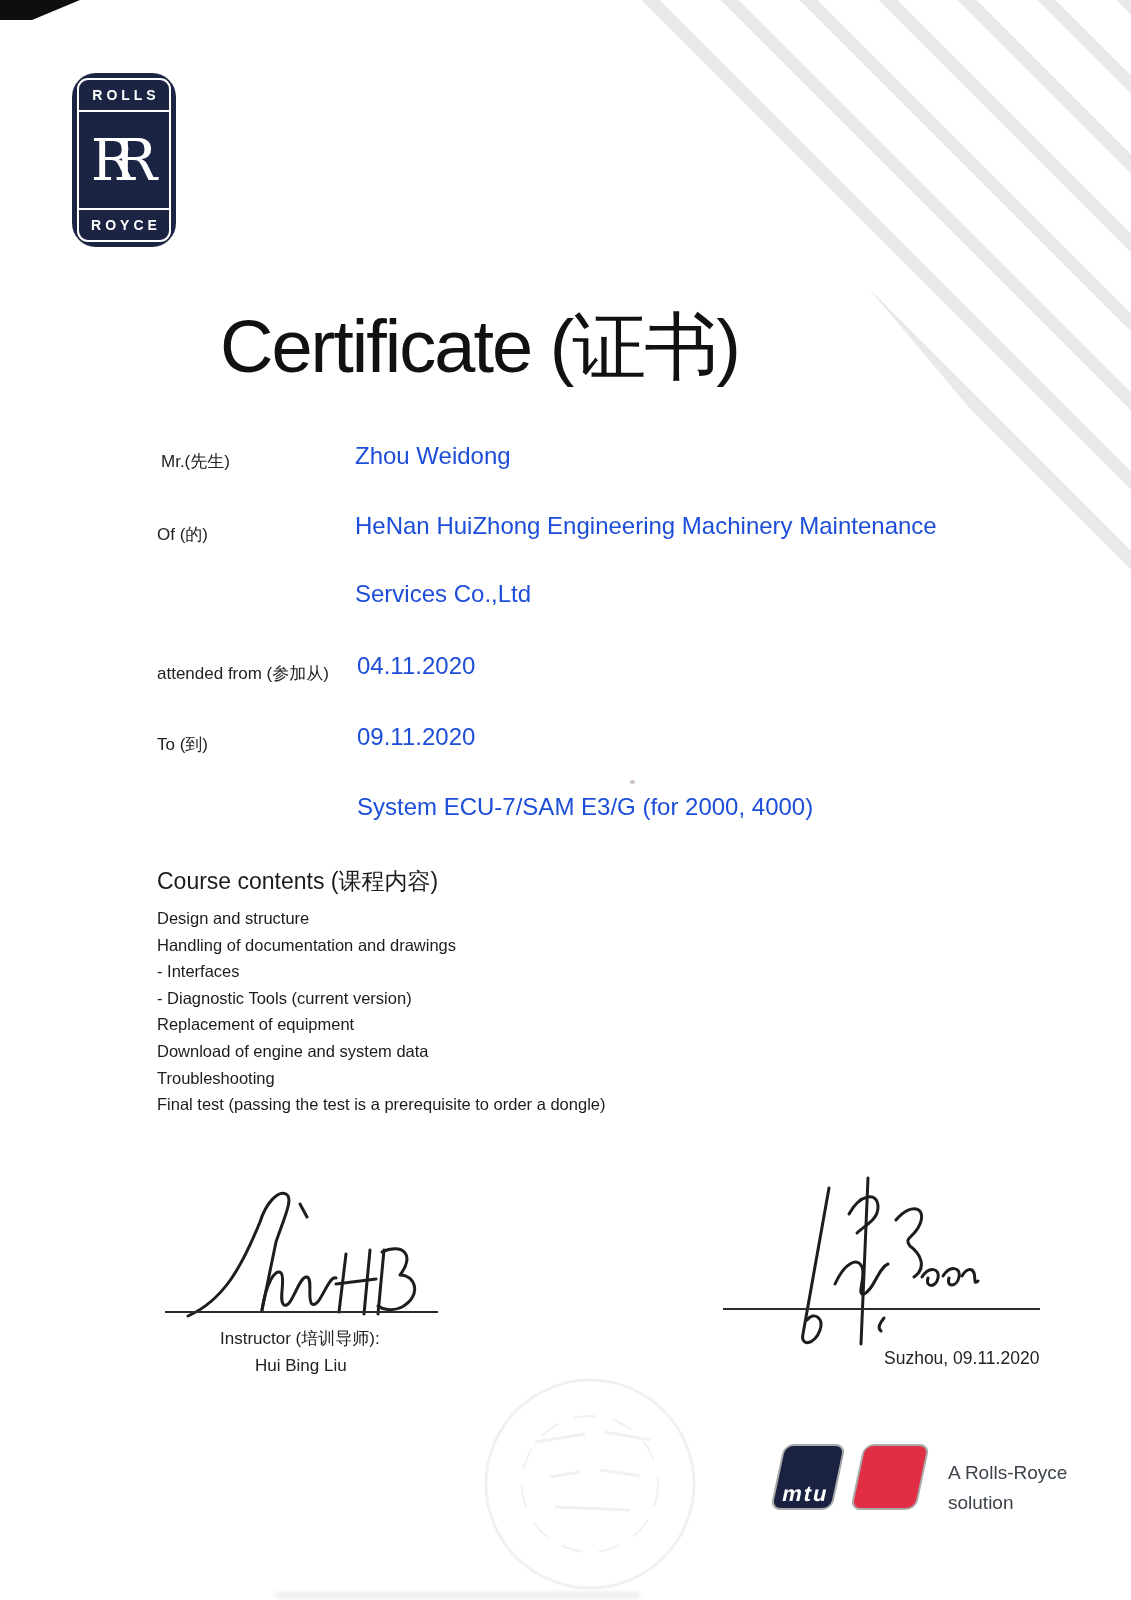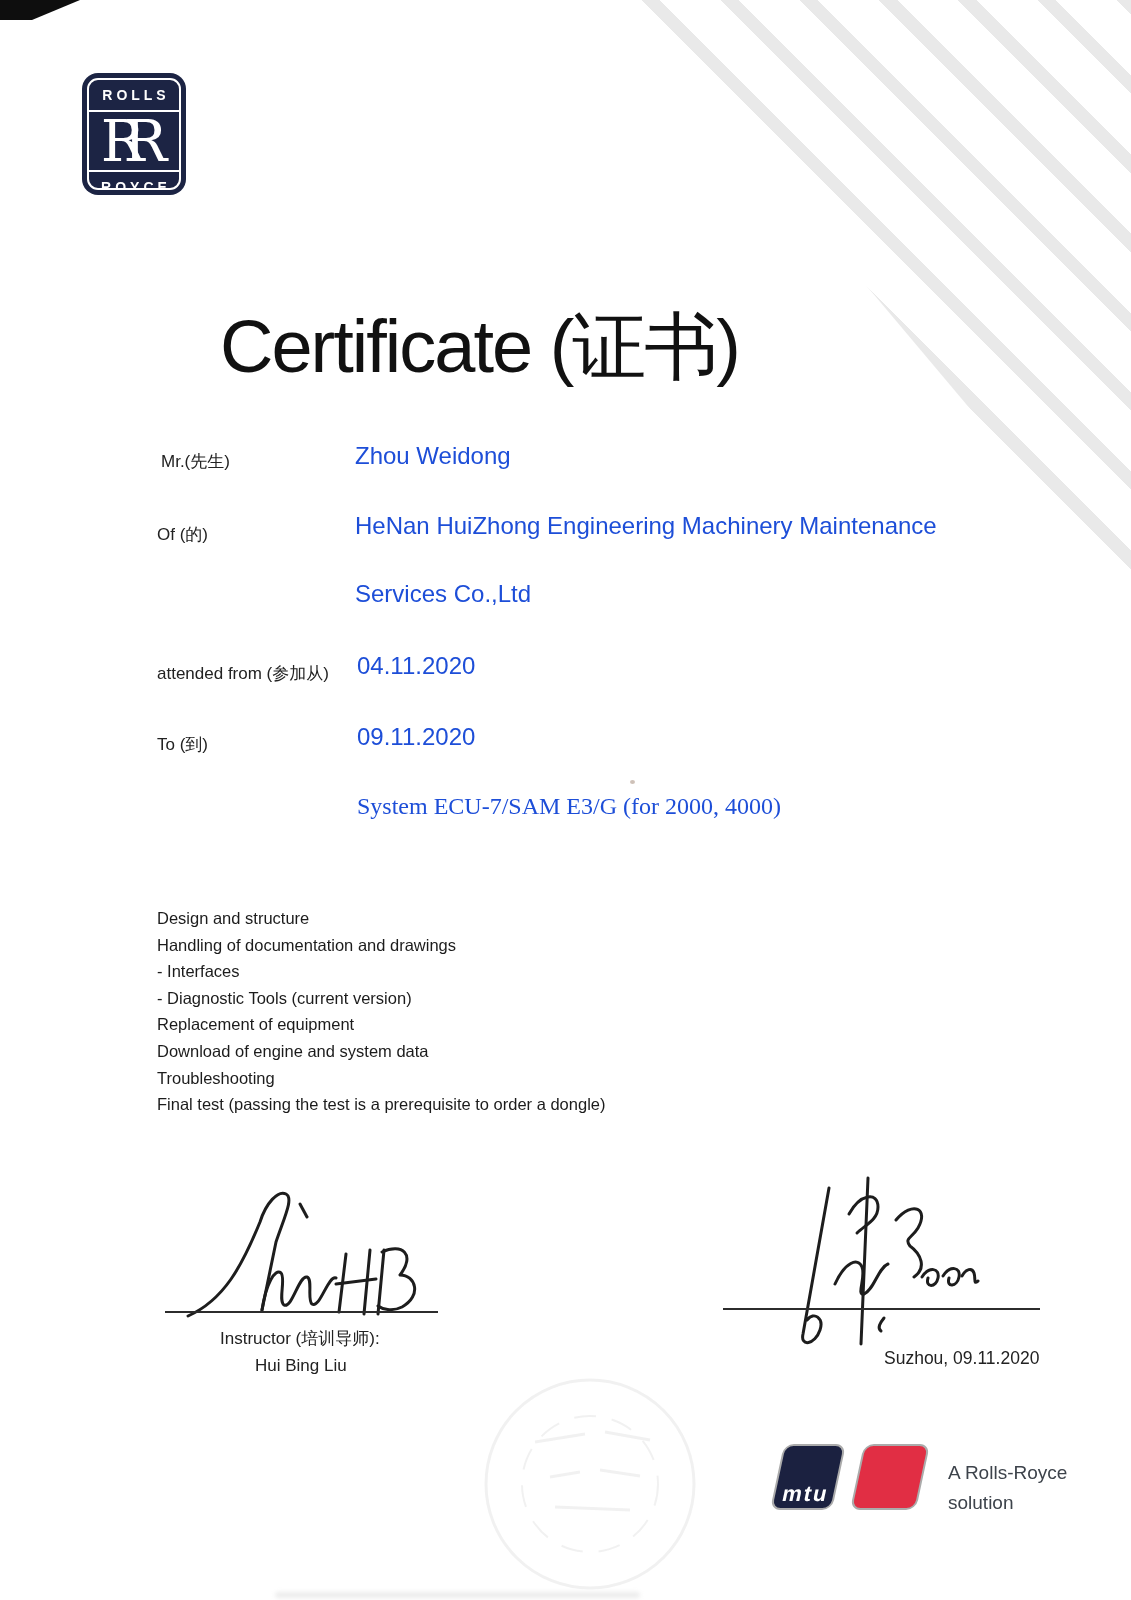--- a/index.html
+++ b/index.html
@@ -17,22 +17,22 @@
       rgba(0,0,0,0) 0px, rgba(0,0,0,0) 43px,
       #e9e9e9 43px, #e9e9e9 56px);
   }
   
   .corner-wedge{
     top:0;left:0;width:80px;height:20px;background:#0e0e0e;
     clip-path:polygon(0 0,100% 0,40% 100%,0 100%);
   }
   
   .rr-badge{
-    left:82px;top:73px;width:104px;height:122px;background:#1c2444;
-    border-radius:16px;padding:5px;box-sizing:border-box;
+    left:72px;top:73px;width:104px;height:174px;background:#1c2444;
+    border-radius:24px;padding:5px;box-sizing:border-box;
   }
   .rr-inner{
     width:100%;height:100%;border:2px solid #fff;border-radius:11px;
     box-sizing:border-box;display:flex;flex-direction:column;overflow:hidden;
   }
   .rr-band{
     height:30px;display:flex;align-items:center;justify-content:center;
     color:#fff;font-size:14px;font-weight:bold;letter-spacing:4px;
     text-indent:4px;flex:0 0 auto;
   }
@@ -97,22 +97,23 @@
   <div class="abs lbl" style="left:157px;top:523px;">Of (的)</div>
   <div class="abs val" style="left:355px;top:512px;">HeNan HuiZhong Engineering Machinery Maintenance</div>
   <div class="abs val" style="left:355px;top:580px;">Services Co.,Ltd</div>
 
   <div class="abs lbl" style="left:157px;top:662px;">attended from (参加从)</div>
   <div class="abs val" style="left:357px;top:652px;">04.11.2020</div>
 
   <div class="abs lbl" style="left:157px;top:733px;">To (到)</div>
   <div class="abs val" style="left:357px;top:723px;">09.11.2020</div>
 
-  <div class="abs val" style="left:357px;top:793px;font-family:Liberation Serif, serif;">System ECU-7/SAM E3/G (for 2000, 4000)</div>
+  <div class="abs val" style="left:357px;top:793px;">System ECU-7/SAM E3/G (for 2000, 4000)</div>
 
+  <div class="abs course-head">Course contents (课程内容)</div>
   <div class="abs course-list">
     <div>Design and structure</div>
     <div>Handling of documentation and drawings</div>
     <div>- Interfaces</div>
     <div>- Diagnostic Tools (current version)</div>
     <div>Replacement of equipment</div>
     <div>Download of engine and system data</div>
     <div>Troubleshooting</div>
     <div>Final test (passing the test is a prerequisite to order a dongle)</div>
   </div>

